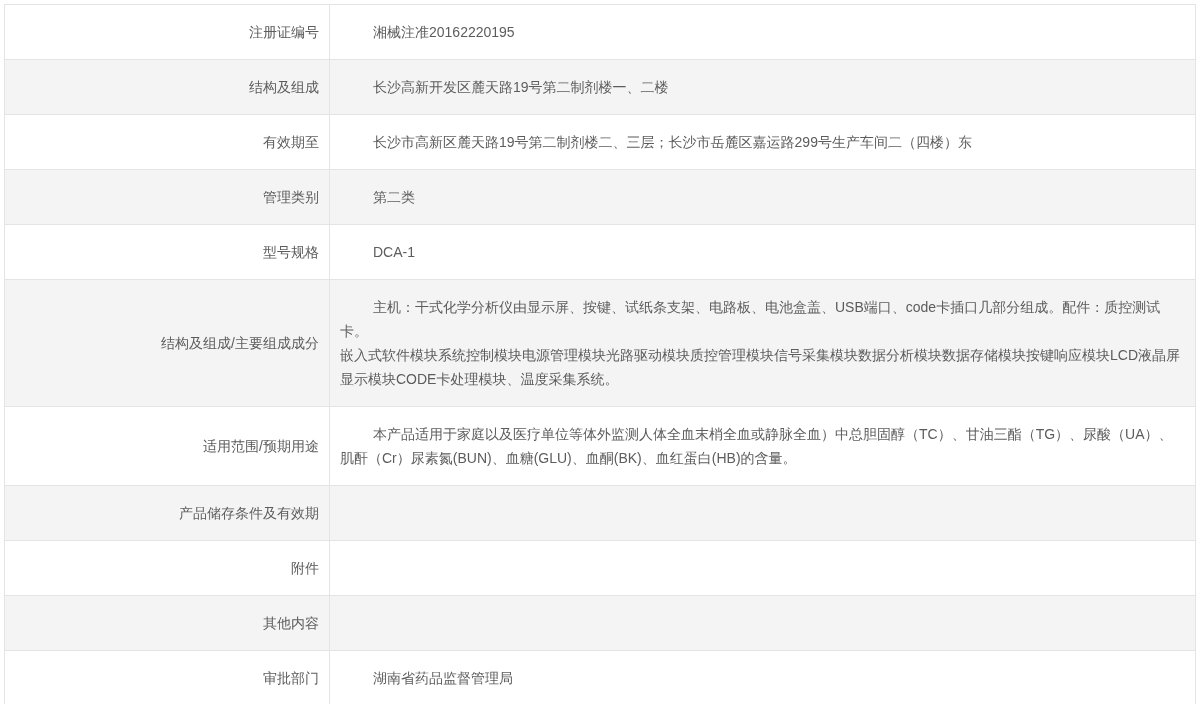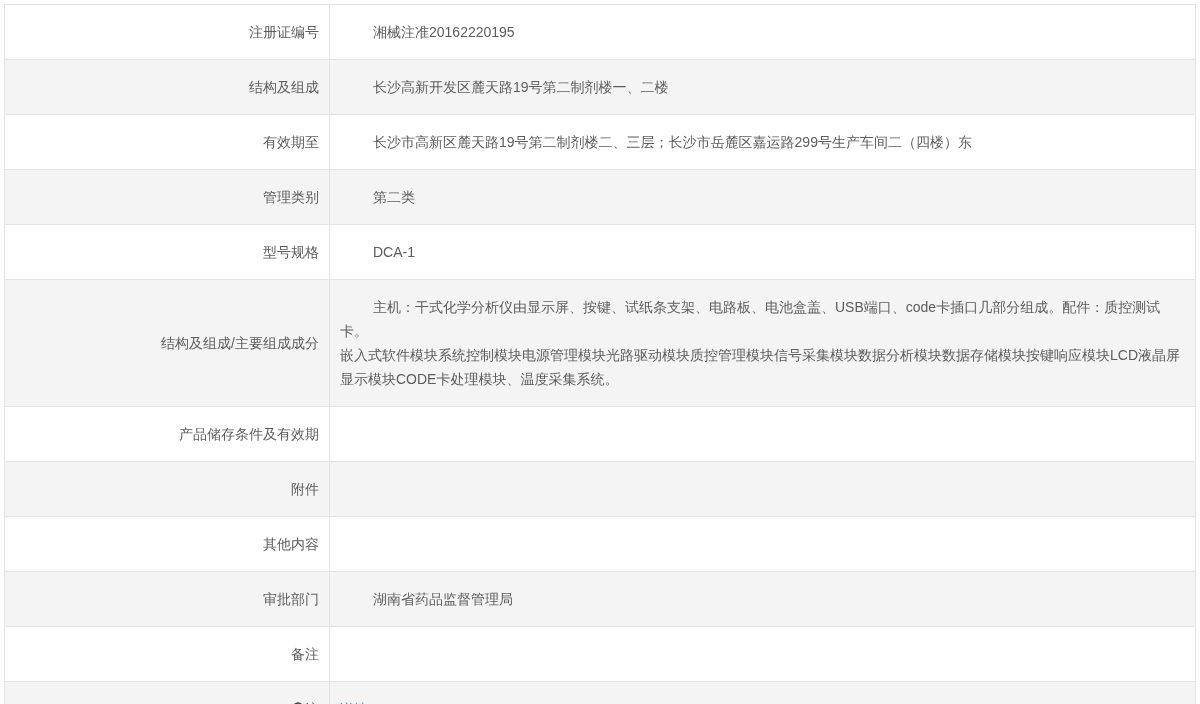--- a/index.html
+++ b/index.html
@@ -78,20 +78,24 @@
         <tr>
           <td class="label-cell"><span>型号规格</span></td>
           <td class="value-cell"><span class="value-text">DCA-1</span></td>
         </tr>
         <tr>
           <td class="label-cell"><span>结构及组成/主要组成成分</span></td>
           <td class="value-cell"><span class="value-text">主机：干式化学分析仪由显示屏、按键、试纸条支架、电路板、电池盒盖、USB端口、code卡插口几部分组成。配件：质控测试卡。
 嵌入式软件模块系统控制模块电源管理模块光路驱动模块质控管理模块信号采集模块数据分析模块数据存储模块按键响应模块LCD液晶屏显示模块CODE卡处理模块、温度采集系统。</span></td>
         </tr>
         <tr>
+          <td class="label-cell"><span>适用范围/预期用途</span></td>
+          <td class="value-cell"><span class="value-text">本产品适用于家庭以及医疗单位等体外监测人体全血末梢全血或静脉全血）中总胆固醇（TC）、甘油三酯（TG）、尿酸（UA）、肌酐（Cr）尿素氮(BUN)、血糖(GLU)、血酮(BK)、血红蛋白(HB)的含量。</span></td>
+        </tr>
+        <tr>
           <td class="label-cell"><span>产品储存条件及有效期</span></td>
           <td class="value-cell"><span class="value-text"></span></td>
         </tr>
         <tr>
           <td class="label-cell"><span>附件</span></td>
           <td class="value-cell"><span class="value-text"></span></td>
         </tr>
         <tr>
           <td class="label-cell"><span>其他内容</span></td>
           <td class="value-cell"><span class="value-text"></span></td>

